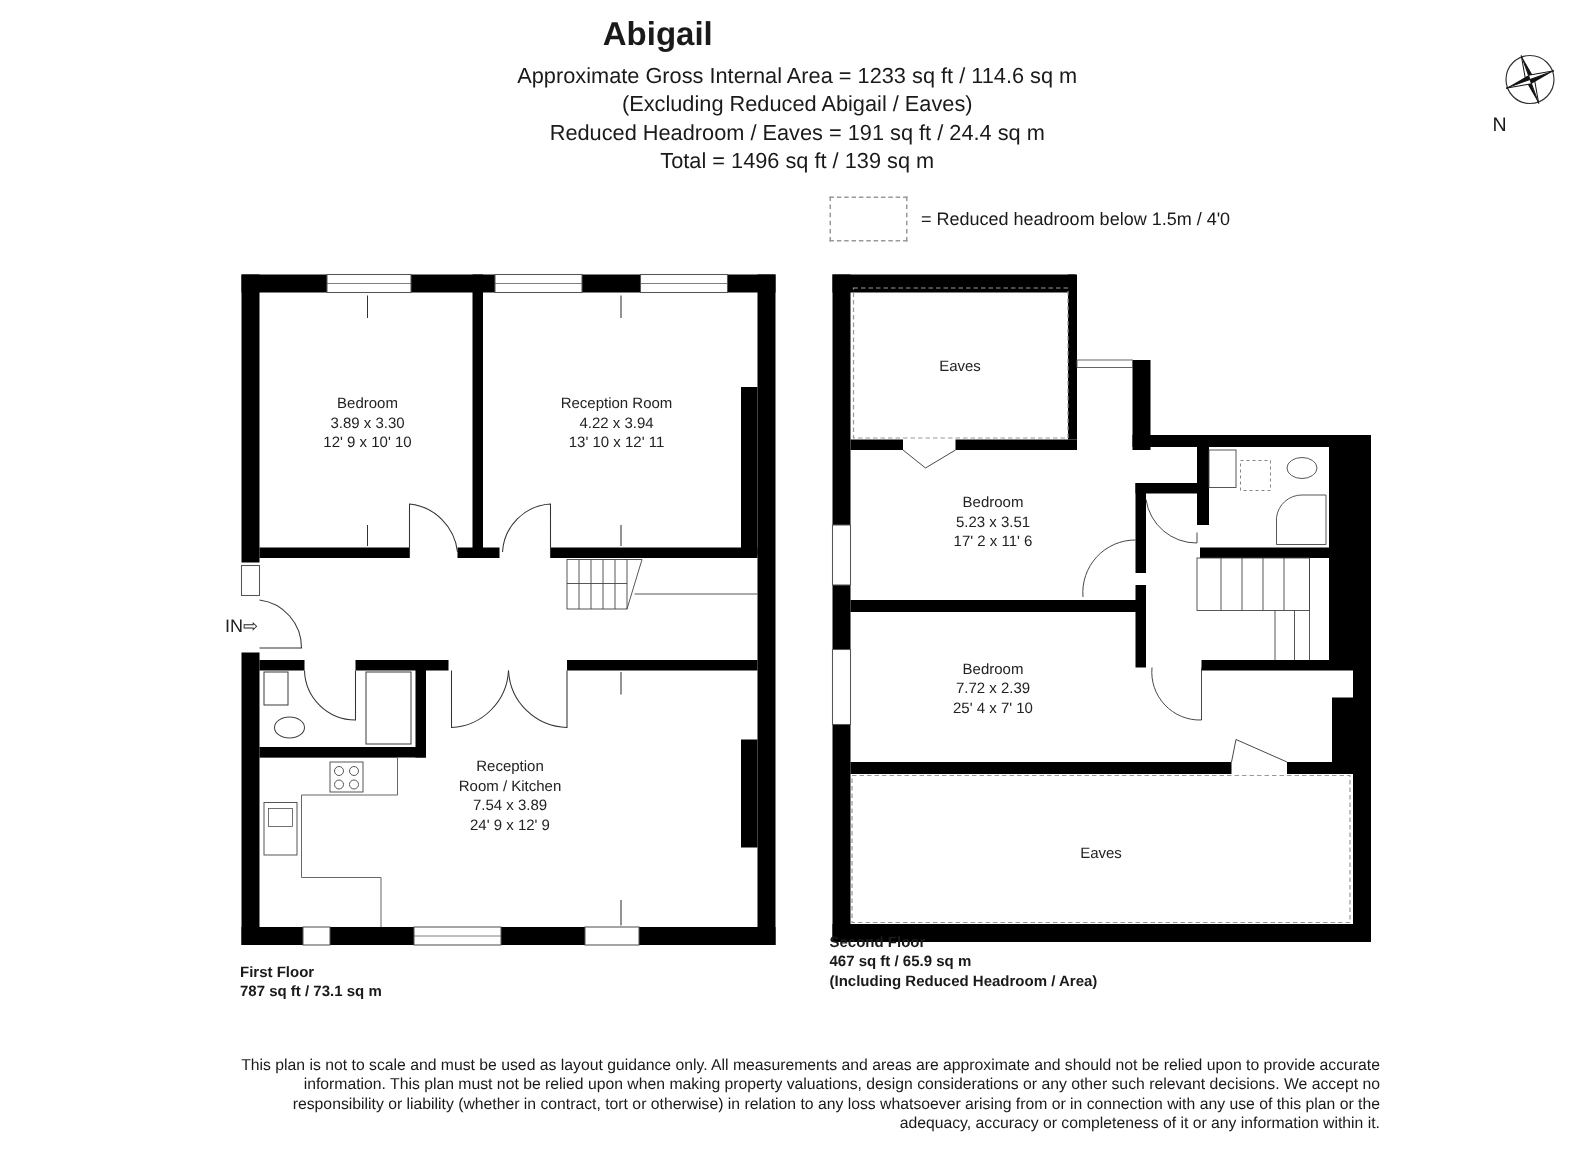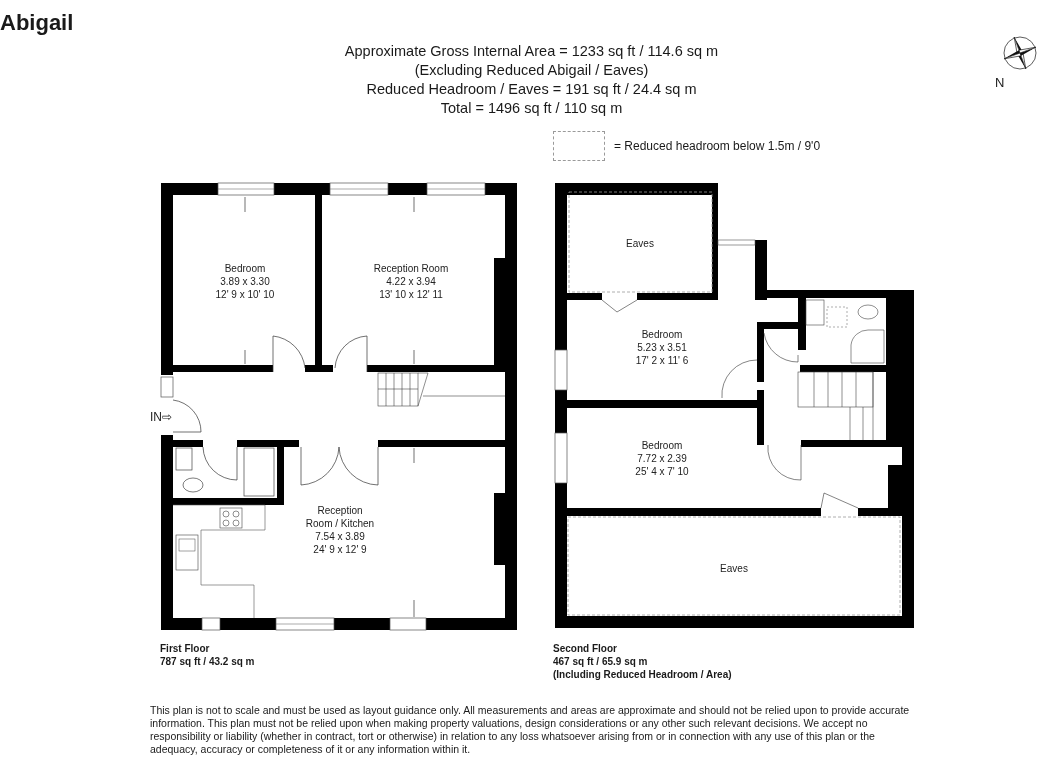--- a/index.html
+++ b/index.html
@@ -1,37 +1,37 @@
 <!DOCTYPE html>
 <html><head>
 <meta charset="utf-8">
 <style>
   html, body { margin:0; padding:0; background:#ffffff; }
   body { width:1063px; height:768px; position:relative; overflow:hidden; font-family:"Liberation Sans", sans-serif; color:#1a1a1a; }
-  .title { position:absolute; top:10px; left:0; width:853px; font-weight:bold; font-size:22px; }
+  .title { position:absolute; top:10px; left:0; width:853px; text-align:center; font-weight:bold; font-size:22px;padding-left:12px; }
   .sub { position:absolute; left:0; width:1063px; text-align:center; font-size:14.5px; line-height:19px; }
   .legend-box { position:absolute; left:553px; top:131px; width:52px; height:30px; border:1px dashed #9a9a9a; box-sizing:border-box; }
   .legend-text { position:absolute; left:614px; top:139px; font-size:12px; }
   .compass { position:absolute; left:995px; top:33px; }
   .floor-label { position:absolute; font-size:10px; font-weight:bold; line-height:13px; }
-  .disclaimer { position:absolute; top:704px; left:150px; width:770px; text-align:left; font-size:10.5px; line-height:13px; }
+  .disclaimer { position:absolute; top:704px; left:150px; width:770px; text-align:right; font-size:10.5px; line-height:13px; }
   svg.plan { position:absolute; left:0; top:0; }
   .room-text { font-family:"Liberation Sans", sans-serif; font-size:10px; fill:#222; text-anchor:middle; }
 </style>
 </head>
 <body>
 
 <div class="title">Abigail</div>
 <div class="sub" style="top:42px">Approximate Gross Internal Area = 1233 sq ft / 114.6 sq m</div>
 <div class="sub" style="top:61px">(Excluding Reduced Abigail / Eaves)</div>
 <div class="sub" style="top:80px">Reduced Headroom / Eaves = 191 sq ft / 24.4 sq m</div>
-<div class="sub" style="top:99px">Total = 1496 sq ft / 110 sq m</div>
+<div class="sub" style="top:99px">Total = 1496 sq ft / 139 sq m</div>
 
 <div class="legend-box"></div>
-<div class="legend-text">= Reduced headroom below 1.5m / 9'0</div>
+<div class="legend-text">= Reduced headroom below 1.5m / 4'0</div>
 
 <div class="compass">
   <svg width="50" height="58" viewBox="0 0 50 58">
     <circle cx="25" cy="20" r="16" fill="none" stroke="#333" stroke-width="0.8"></circle>
     <g transform="rotate(-20 25 20)">
       <polygon points="25,3 28,20 25,20" fill="#111"></polygon>
       <polygon points="25,3 22,20 25,20" fill="#fff" stroke="#111" stroke-width="0.6"></polygon>
       <polygon points="25,37 22,20 25,20" fill="#111"></polygon>
       <polygon points="25,37 28,20 25,20" fill="#fff" stroke="#111" stroke-width="0.6"></polygon>
       <polygon points="8,20 25,17 25,20" fill="#111"></polygon>
@@ -202,21 +202,21 @@
     <text class="room-text" x="662" y="364">17' 2 x 11' 6</text>
     <text class="room-text" x="662" y="449">Bedroom</text>
     <text class="room-text" x="662" y="462">7.72 x 2.39</text>
     <text class="room-text" x="662" y="475">25' 4 x 7' 10</text>
     <text class="room-text" x="734" y="572">Eaves</text>
   </g>
 </svg>
 
 <div class="floor-label" style="left:160px;top:642px">
   <div>First Floor</div>
-  <div>787 sq ft / 43.2 sq m</div>
+  <div>787 sq ft / 73.1 sq m</div>
 </div>
-<div class="floor-label" style="left:553px;top:642px">
+<div class="floor-label" style="left:553px;top:622px">
   <div>Second Floor</div>
   <div>467 sq ft / 65.9 sq m</div>
   <div>(Including Reduced Headroom / Area)</div>
 </div>
 
 <div class="disclaimer">This plan is not to scale and must be used as layout guidance only. All measurements and areas are approximate and should not be relied upon to provide accurate information. This plan must not be relied upon when making property valuations, design considerations or any other such relevant decisions. We accept no responsibility or liability (whether in contract, tort or otherwise) in relation to any loss whatsoever arising from or in connection with any use of this plan or the adequacy, accuracy or completeness of it or any information within it.</div>
 
 </body></html>

